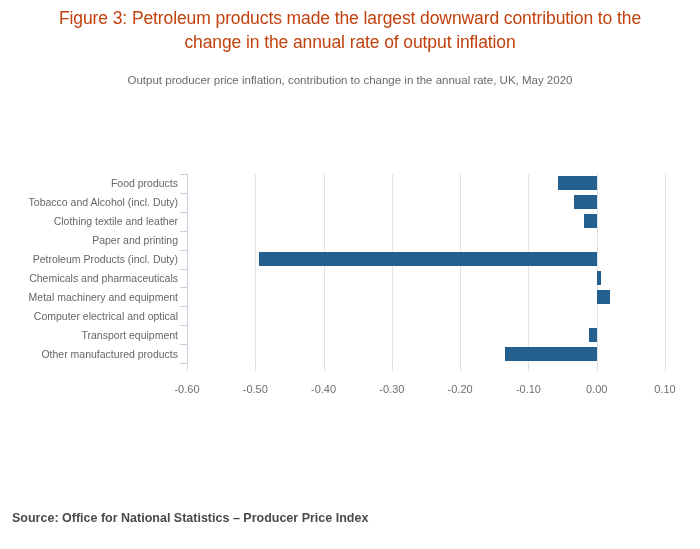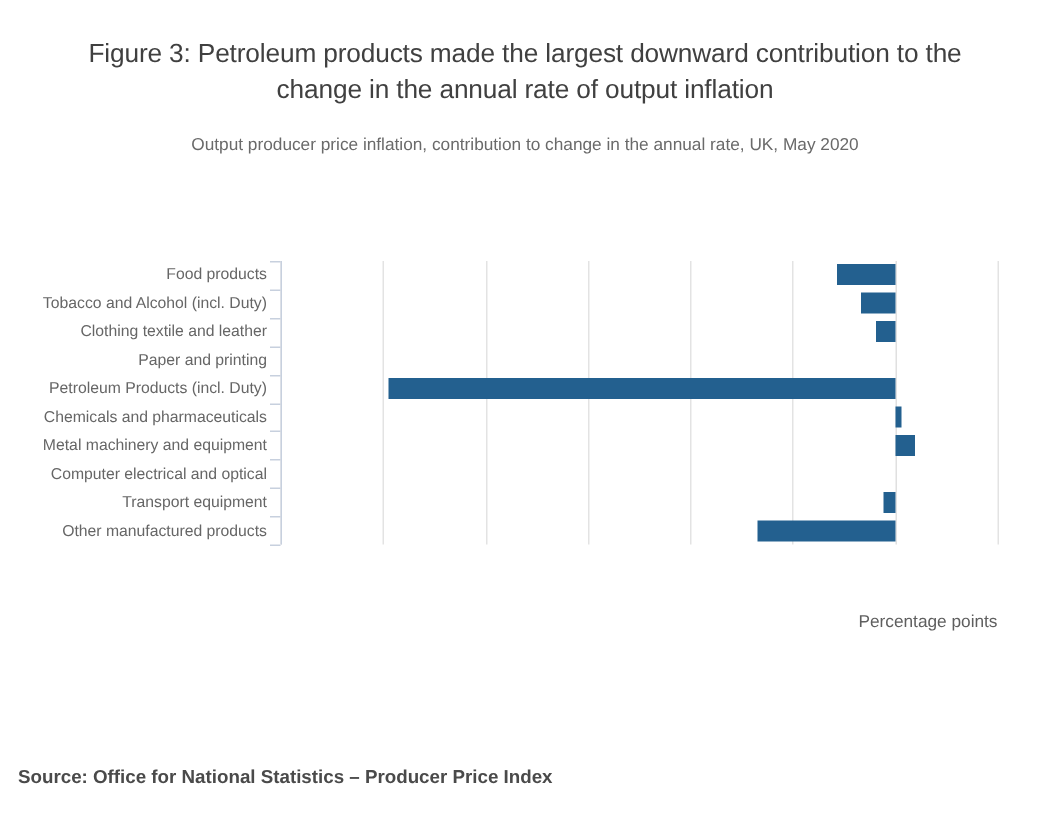--- a/index.html
+++ b/index.html
@@ -18,22 +18,22 @@
 
   
   #title-block {
     padding-top: 6px;
     text-align: center;
   }
   #chart-title {
     font-size: 17.5px;
     line-height: 24px;
     font-weight: 400;
-    color: #404040;
-    margin: 17px auto;
+    color: #c2410c;
+    margin: 0 auto;
     width: 630px;
     letter-spacing: -0.1px;
   }
   #chart-subtitle {
     font-size: 11.5px;
     line-height: 16px;
     font-weight: 400;
     color: #6a6a6a;
     margin: 18px auto 0 auto;
     width: 640px;
@@ -211,17 +211,34 @@
       <div class="ylabel" style="top: 41.25px;">Clothing textile and leather</div>
       <div class="ylabel" style="top: 60.15px;">Paper and printing</div>
       <div class="ylabel" style="top: 79.05px;">Petroleum Products (incl. Duty)</div>
       <div class="ylabel" style="top: 97.95px;">Chemicals and pharmaceuticals</div>
       <div class="ylabel" style="top: 116.85px;">Metal machinery and equipment</div>
       <div class="ylabel" style="top: 135.75px;">Computer electrical and optical</div>
       <div class="ylabel" style="top: 154.65px;">Transport equipment</div>
       <div class="ylabel" style="top: 173.55px;">Other manufactured products</div>
     </div>
 
-
-  <div id="xaxis-title">Percentage points</div>
+  <div id="xaxis">
+      <div class="xtick-line" style="left: 187px;"></div>
+      <div class="xlabel" style="left: 187px;">-0.60</div>
+      <div class="xtick-line" style="left: 255.286px;"></div>
+      <div class="xlabel" style="left: 255.286px;">-0.50</div>
+      <div class="xtick-line" style="left: 323.571px;"></div>
+      <div class="xlabel" style="left: 323.571px;">-0.40</div>
+      <div class="xtick-line" style="left: 391.857px;"></div>
+      <div class="xlabel" style="left: 391.857px;">-0.30</div>
+      <div class="xtick-line" style="left: 460.143px;"></div>
+      <div class="xlabel" style="left: 460.143px;">-0.20</div>
+      <div class="xtick-line" style="left: 528.429px;"></div>
+      <div class="xlabel" style="left: 528.429px;">-0.10</div>
+      <div class="xtick-line" style="left: 596.714px;"></div>
+      <div class="xlabel" style="left: 596.714px;">0.00</div>
+      <div class="xtick-line" style="left: 665px;"></div>
+      <div class="xlabel" style="left: 665px;">0.10</div>
+    </div>
+
 </div>
 
 <div id="source-note">Source: Office for National Statistics – Producer Price Index</div>
 
 </body></html>

